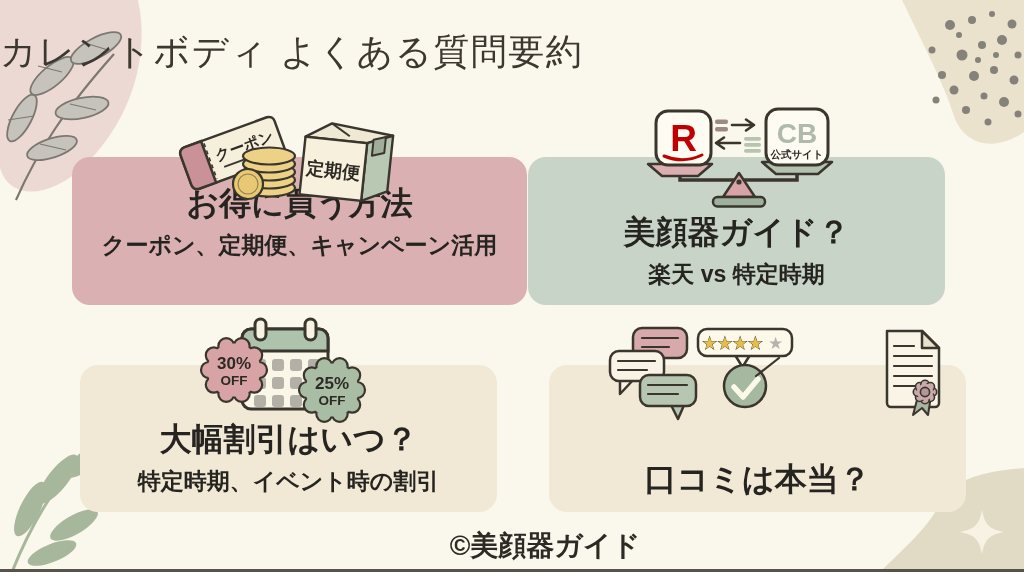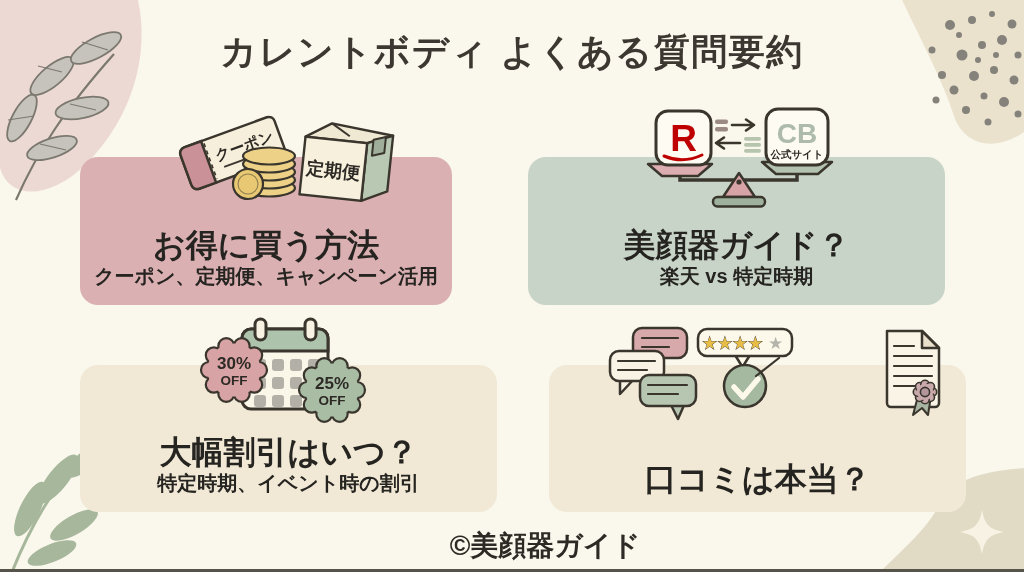--- a/index.html
+++ b/index.html
@@ -11,37 +11,37 @@
   html,body{margin:0;padding:0;}
   body{
     width:1024px;height:572px;overflow:hidden;position:relative;
     background:var(--background);
     font-family:"Liberation Sans","DejaVu Sans",sans-serif;
     color:var(--text-dark);
   }
   .stage{position:absolute;inset:0;}
   .deco{position:absolute;pointer-events:none;}
   .page-title{
-    position:absolute;top:28px;left:0;width:100%;margin:0;text-align:center;
-    font-size:36px;font-weight:bold;letter-spacing:1.5px;color:#3c3831;
+    position:absolute;top:28px;left:0;width:100%;margin:0;text-align:left;
+    font-size:36px;font-weight:normal;letter-spacing:1.5px;color:#3c3831;
   }
   .card{
     position:absolute;border-radius:18px;box-sizing:border-box;
     display:flex;flex-direction:column;justify-content:flex-end;align-items:center;
     padding-bottom:15px;text-align:center;
   }
   .card-pink{background:var(--card-pink);}
   .card-green{background:var(--card-green);}
   .card-cream{background:var(--card-cream);}
-  #card-1{left:80px;top:157px;width:372px;height:148px;}
+  #card-1{left:72px;top:157px;width:455px;height:148px;justify-content:center;}
   #card-2{left:528px;top:157px;width:417px;height:148px;}
   #card-3{left:80px;top:365px;width:417px;height:147px;text-align:right;}
   #card-4{left:549px;top:365px;width:417px;height:147px;}
   .card-title{font-size:32px;font-weight:bold;color:#262420;line-height:1.1;}
-  .card-sub{font-size:20px;font-weight:bold;color:#262420;}
+  .card-sub{font-size:23px;font-weight:bold;color:#262420;margin-top:9px;}
   .icons{position:absolute;}
   .icons-1{left:168px;top:103px;width:235px;height:115px;}
   .icons-2{left:628px;top:106px;width:230px;height:107px;}
   .icons-3{left:195px;top:313px;width:185px;height:118px;}
   .icons-4{left:598px;top:316px;width:347px;height:116px;}
   svg text{font-family:"Liberation Sans","DejaVu Sans",sans-serif;}
   .page-footer{
     position:absolute;top:527px;left:0;width:100%;text-align:center;
     font-size:28px;font-weight:bold;color:#2d2a25;padding-left:33px;
   }

